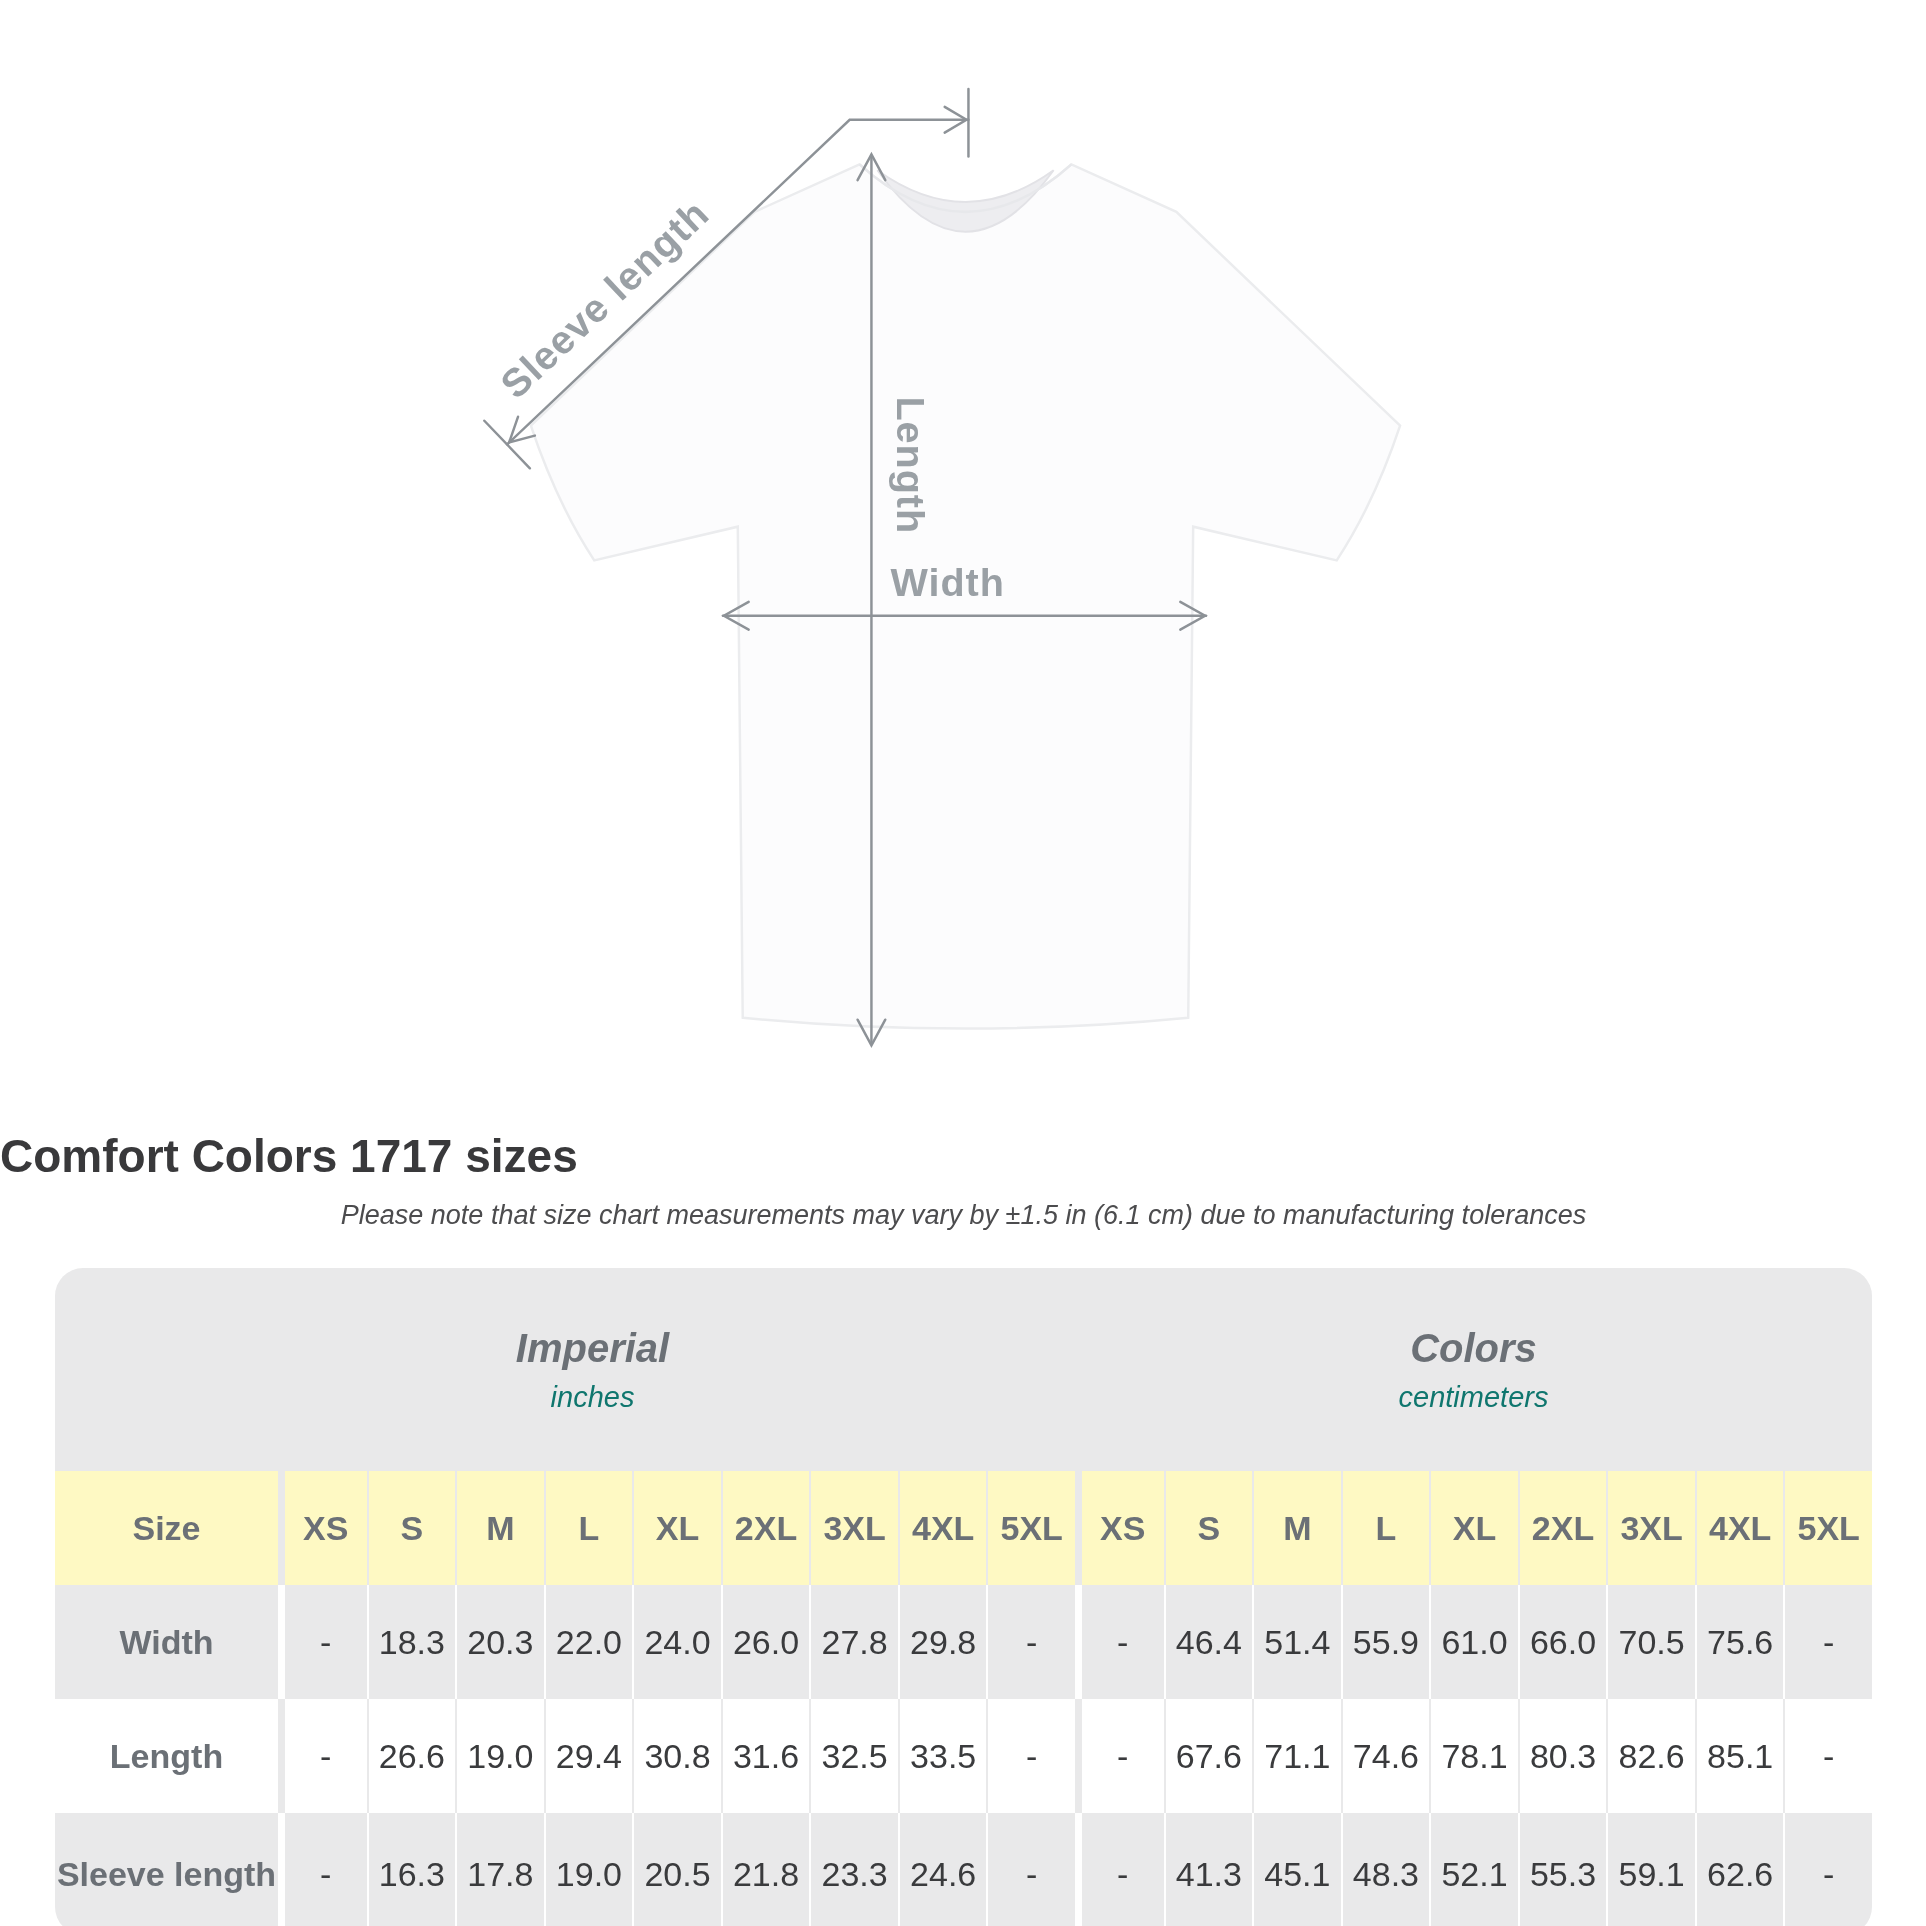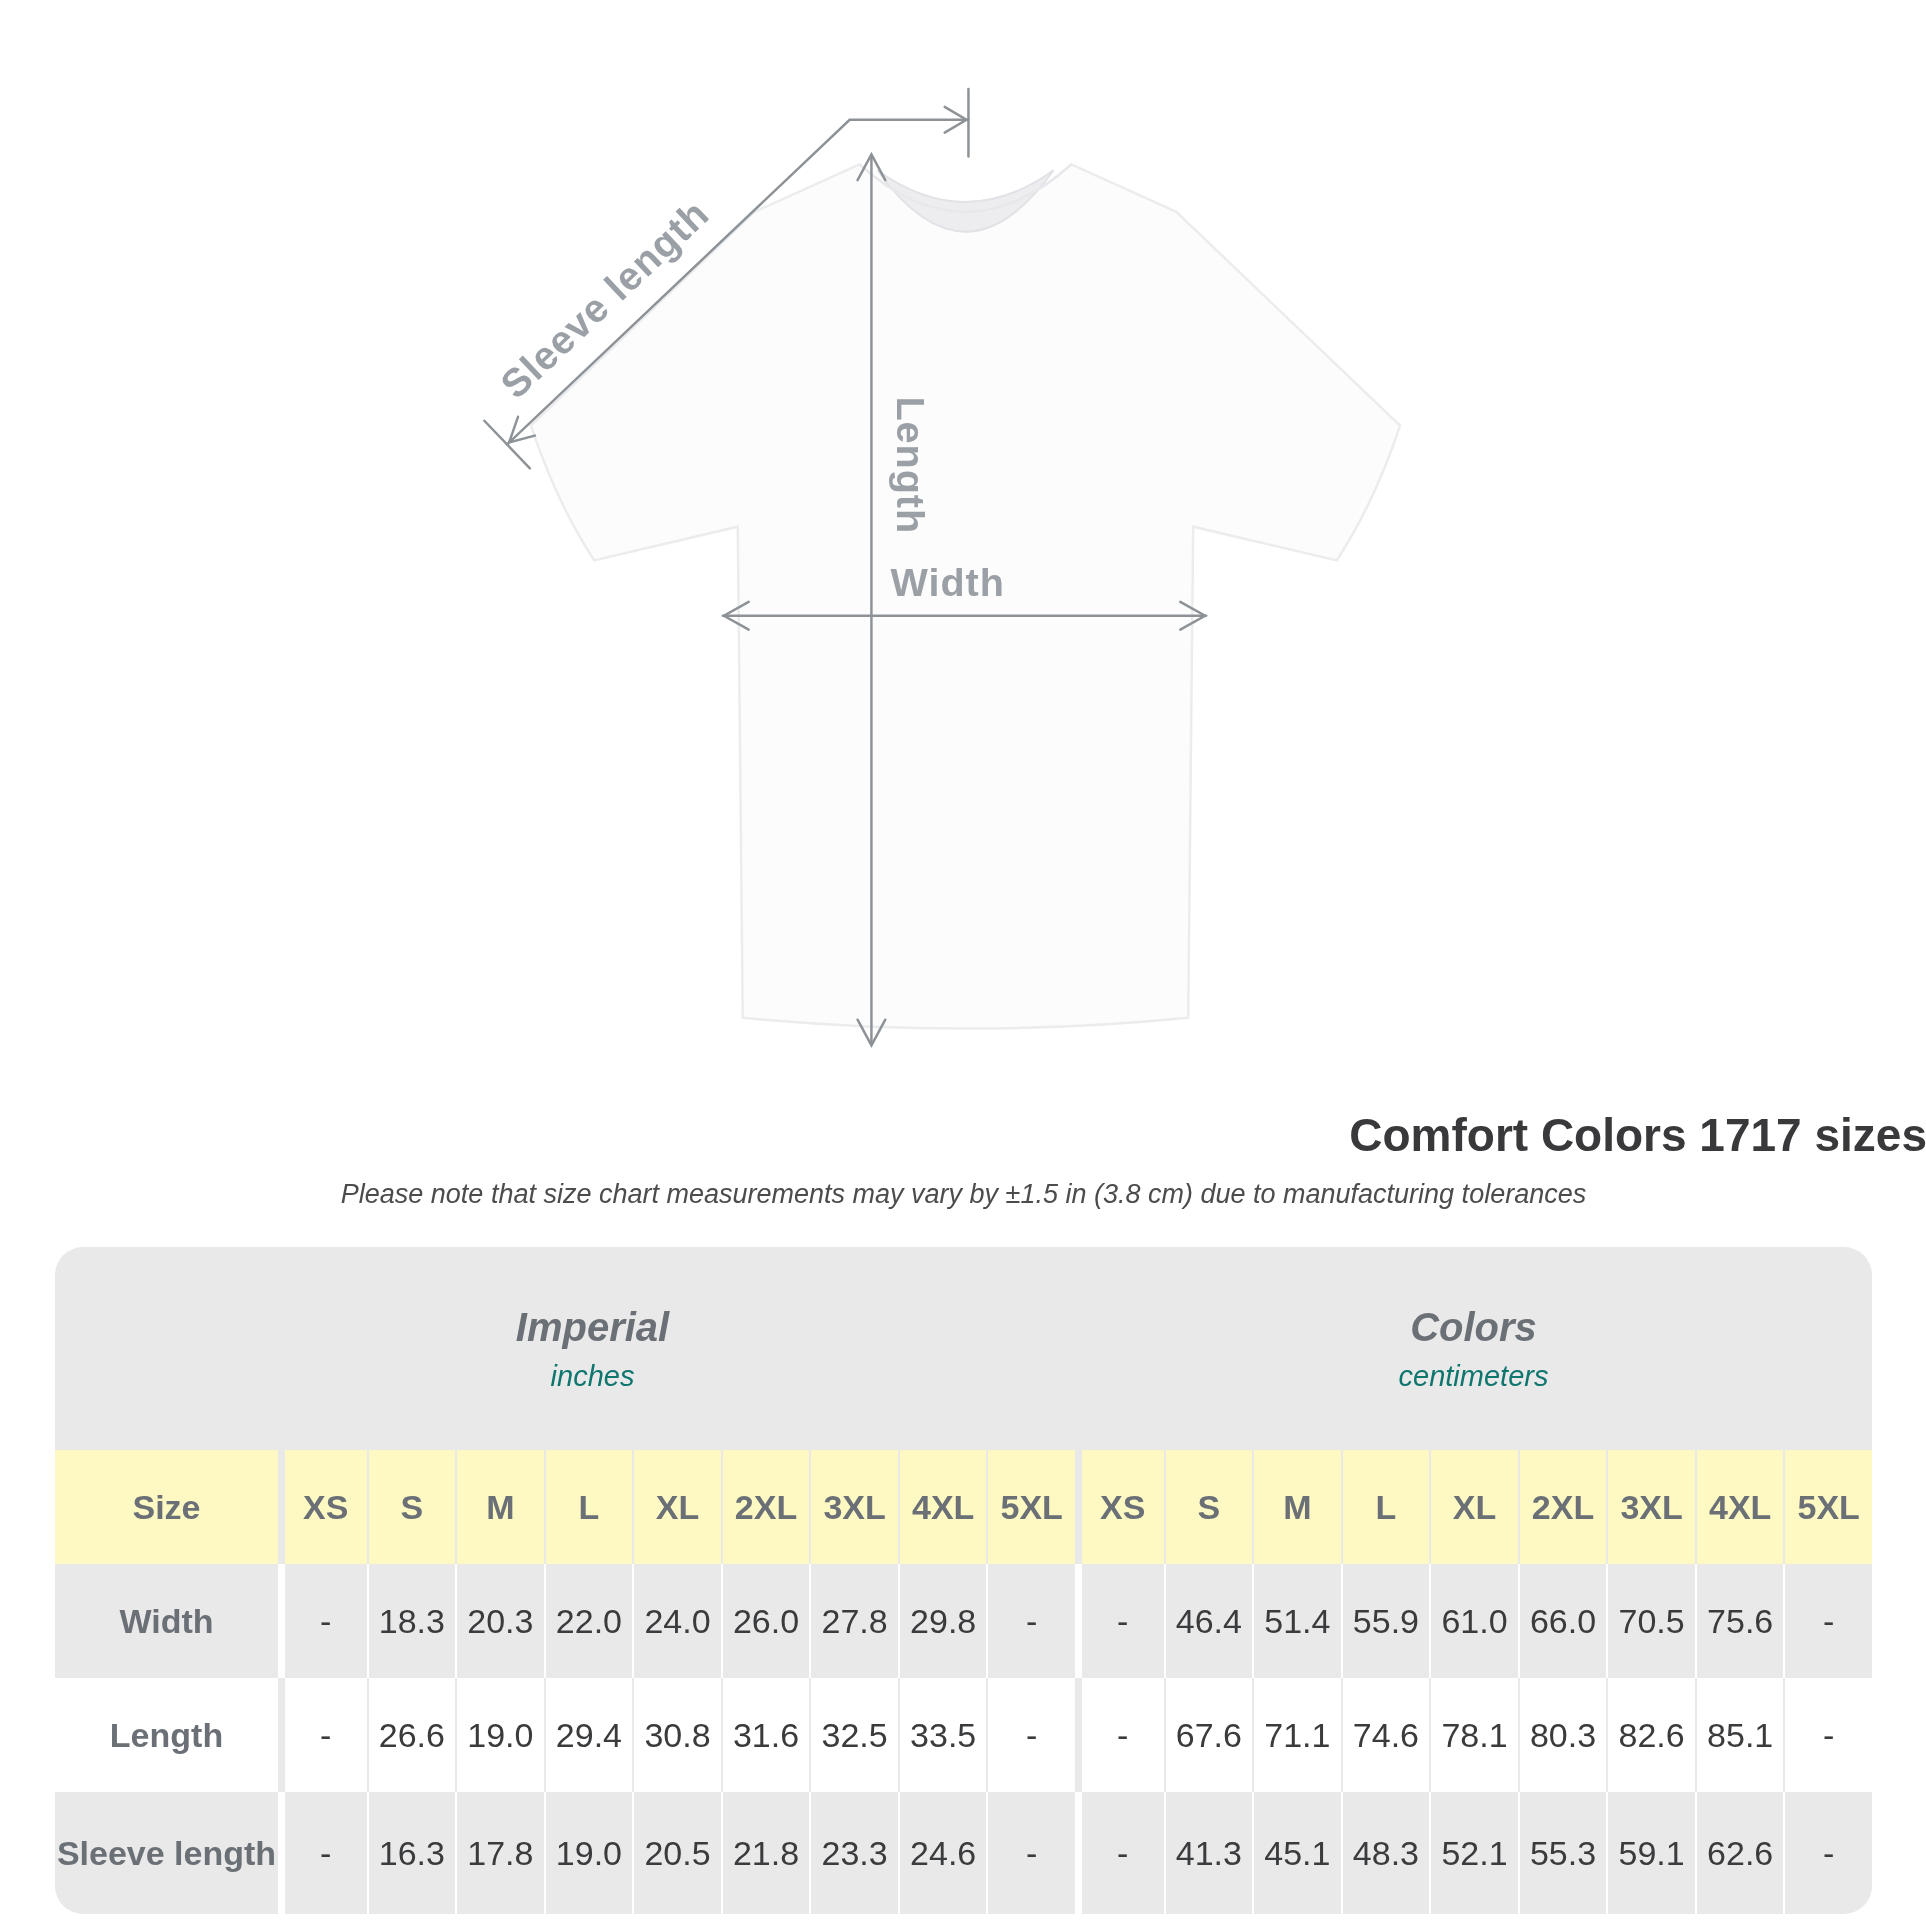--- a/index.html
+++ b/index.html
@@ -12,21 +12,21 @@
   .figure{position:relative;width:1927px;height:1089px;}
   .figure svg{display:block;width:1927px;height:1089px;}
   .meas-line{stroke:#8d9297;stroke-width:2.5;fill:none;stroke-linecap:round;}
   .meas-label{fill:#9aa0a5;font-weight:bold;font-size:40px;letter-spacing:1px;}
   .shirt-body{fill:#fcfcfd;stroke:#ebecee;stroke-width:2.5;}
   .shirt-neck{fill:#ededf0;stroke:#e2e2e6;stroke-width:2;}
   .shirt-collar{fill:none;stroke:#e7e8eb;stroke-width:2.5;}
 
   
   .title{
-    margin:19px 0 0 0;text-align:right;
+    margin:40px 0 0 0;text-align:left;
     font-size:46px;line-height:55px;font-weight:bold;color:#39393b;
   }
   .subtitle{
     margin:14px 0 0 0;text-align:center;
     font-size:27px;line-height:34px;font-style:italic;color:#4c4c4e;
   }
 
   
   .size-table{
     width:1817px;margin:36px auto 0 auto;
@@ -97,21 +97,21 @@
     <g>
       <path class="meas-line" d="M 730 622 L 1218 622"></path>
       <path class="meas-line" d="M 756 608 L 731 622 L 756 636"></path>
       <path class="meas-line" d="M 1192 608 L 1217 622 L 1192 636"></path>
       <text class="meas-label" x="957" y="602" text-anchor="middle">Width</text>
     </g>
   </svg>
 </div>
 
 <div class="title">Comfort Colors 1717 sizes</div>
-<div class="subtitle">Please note that size chart measurements may vary by ±1.5 in (3.8 cm) due to manufacturing tolerances</div>
+<div class="subtitle">Please note that size chart measurements may vary by ±1.5 in (6.1 cm) due to manufacturing tolerances</div>
 
 <div class="size-table">
 
   <div class="grid-row band">
     <div class="unit-group group-imperial">
       <div class="unit-label">Imperial</div>
       <div class="unit-sublabel">inches</div>
     </div>
     <div class="unit-group group-metric">
       <div class="unit-label">Colors</div>

